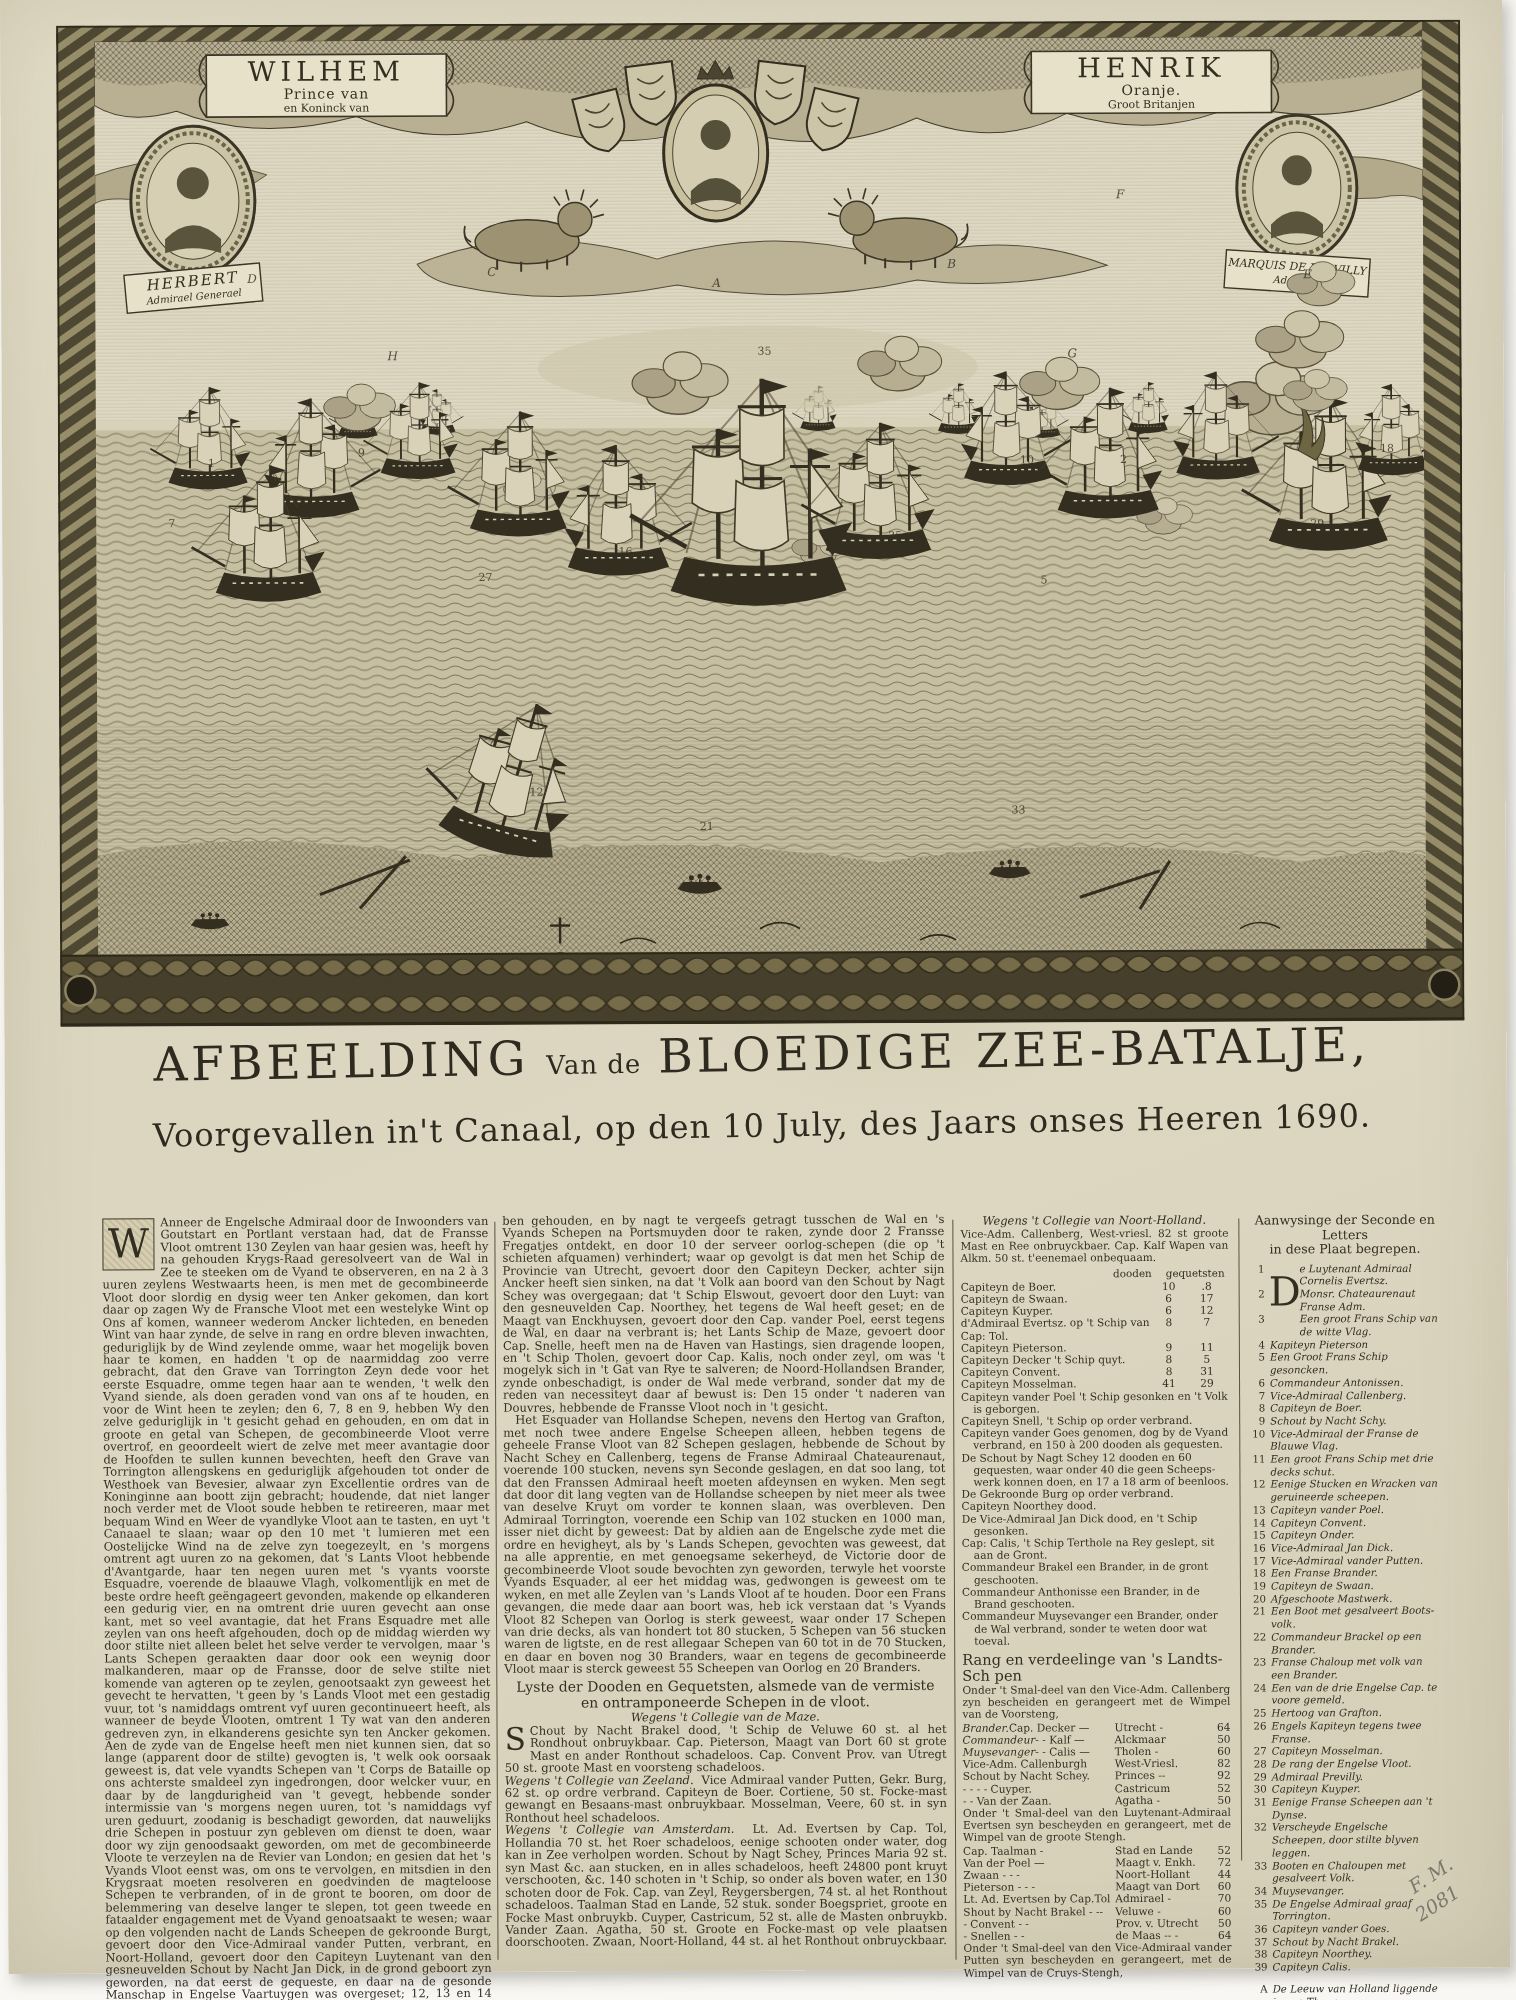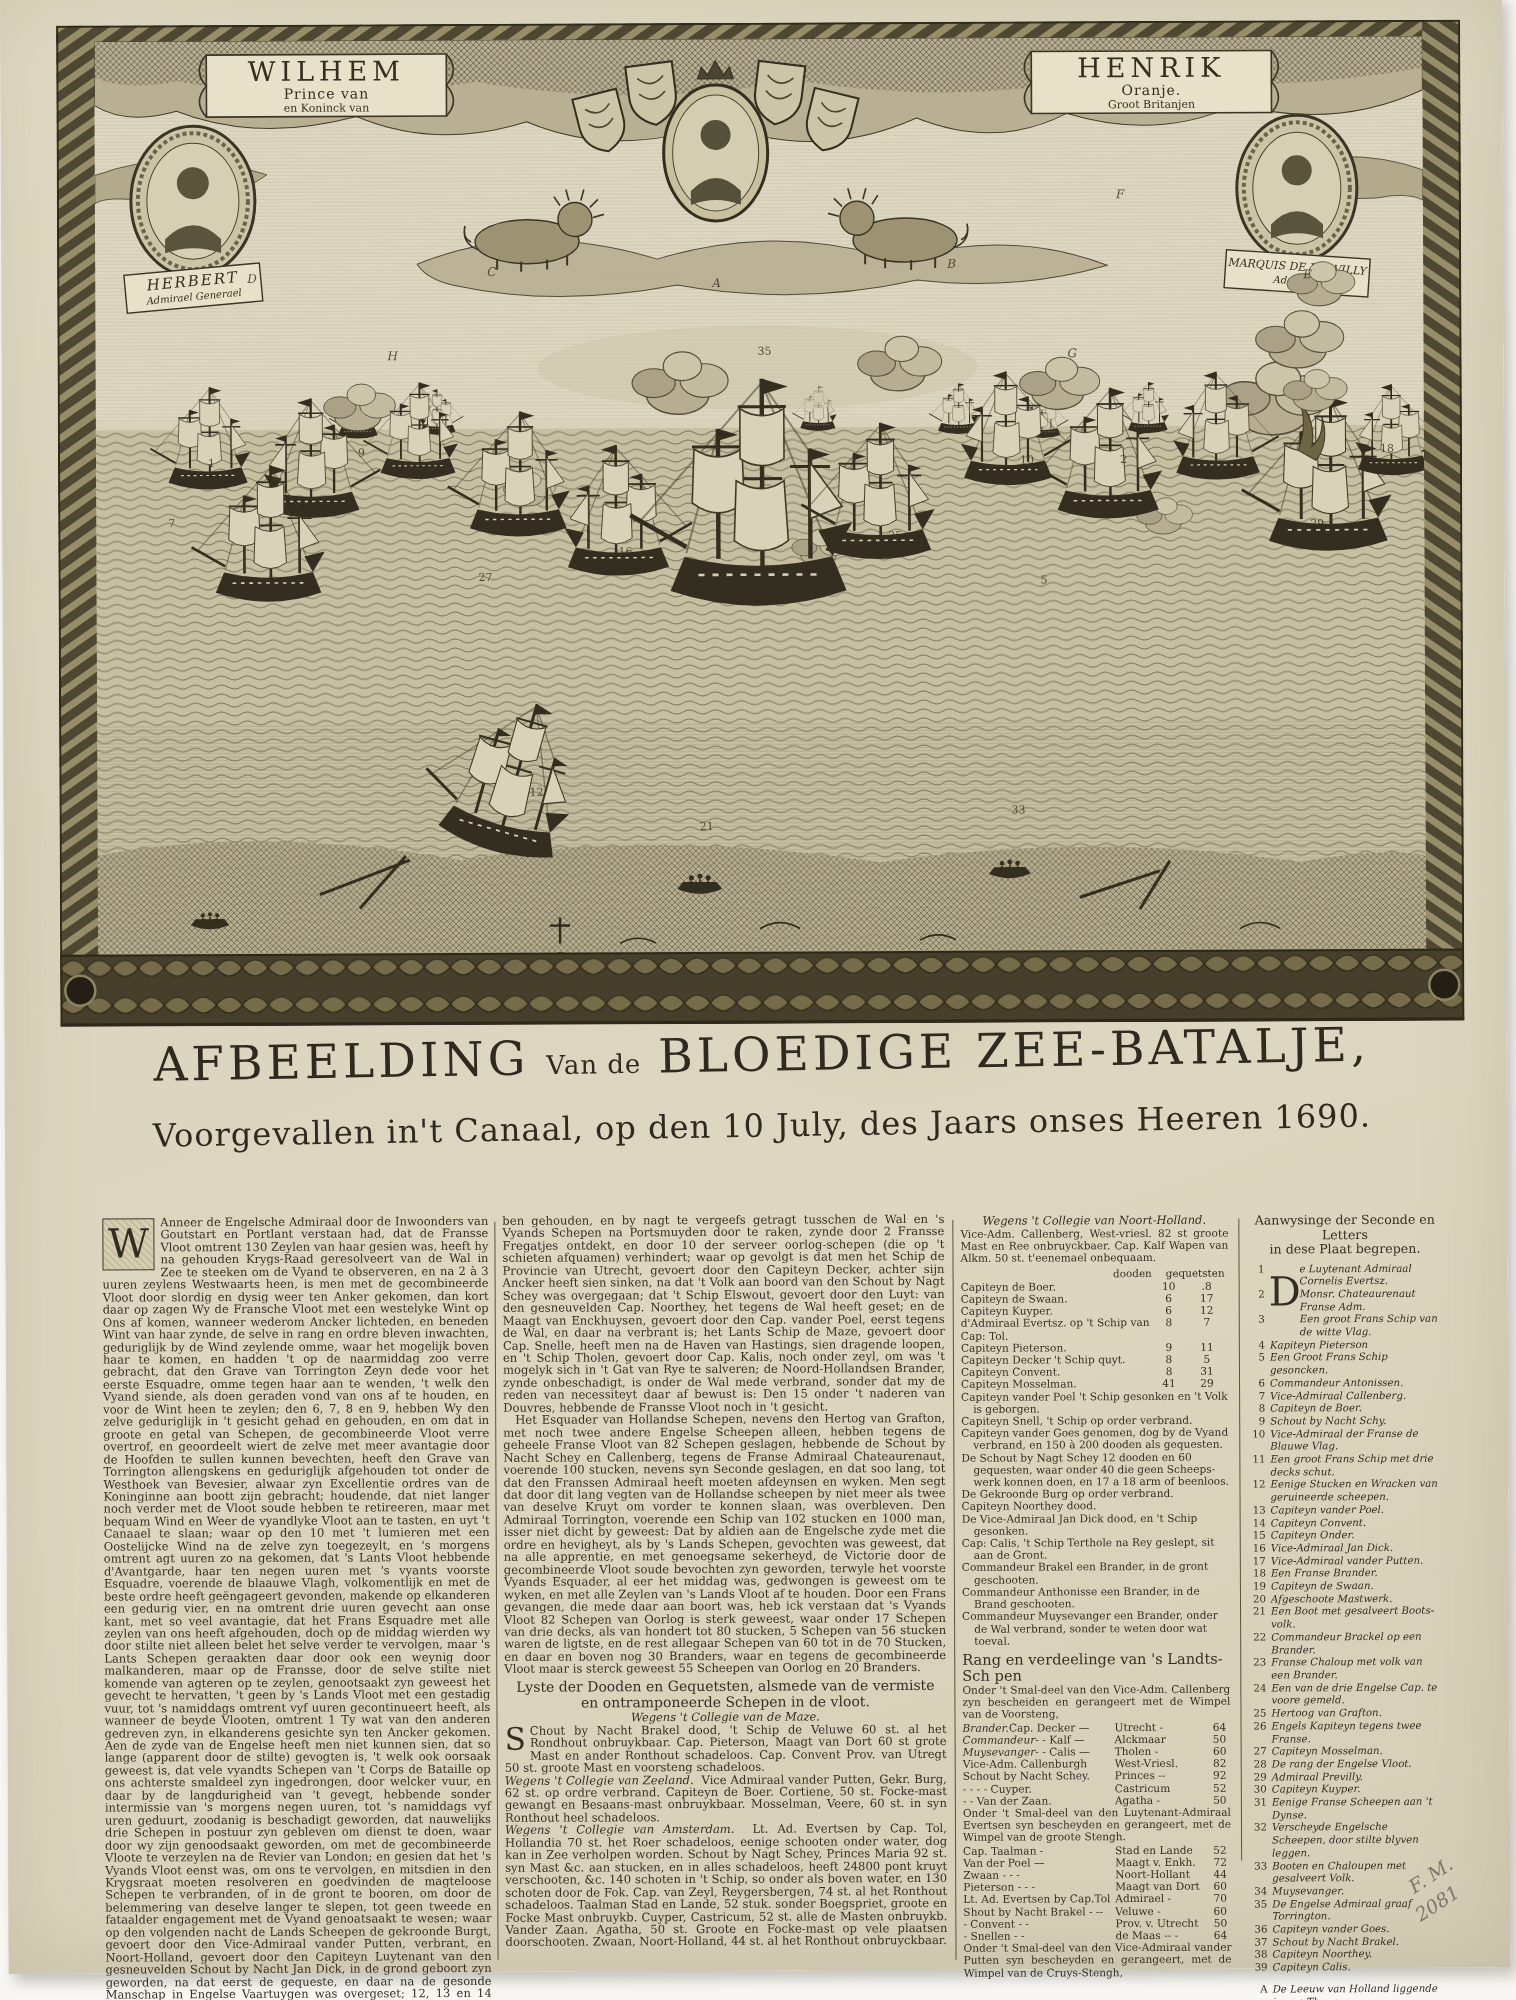--- a/index.html
+++ b/index.html
@@ -61,21 +61,21 @@
   .t-n{flex:1;}
   .t-d{width:32px;text-align:center;}
   .t-g{width:44px;text-align:center;}
   .note{padding-left:12px;text-indent:-12px;}
   .rang-h{font-size:14.6px;line-height:16px;margin-top:5px;}
   .rang-i{text-align:justify;margin-bottom:1px;}
   .s-row{display:flex;}
   .s-pre{font-style:italic;}
   .s-a{flex:1;}
   .s-b{width:94px;}
-  .s-c{width:22px;text-align:center;}
+  .s-c{width:22px;text-align:right;}
 
   .h-aanw{text-align:center;font-size:12.6px;line-height:14.5px;margin-bottom:6px;}
   .c4list{position:relative;}
   .bigD{position:absolute;left:20px;top:11px;font-size:40px;line-height:34px;}
   .li{display:flex;}
   .li .n{min-width:16px;text-align:right;padding-right:5px;flex:none;white-space:nowrap;}
   .li .lbl{flex:1;font-style:italic;}
   .li .lbl.pad{padding-left:30px;}
   .letters{margin-top:9px;}
 

